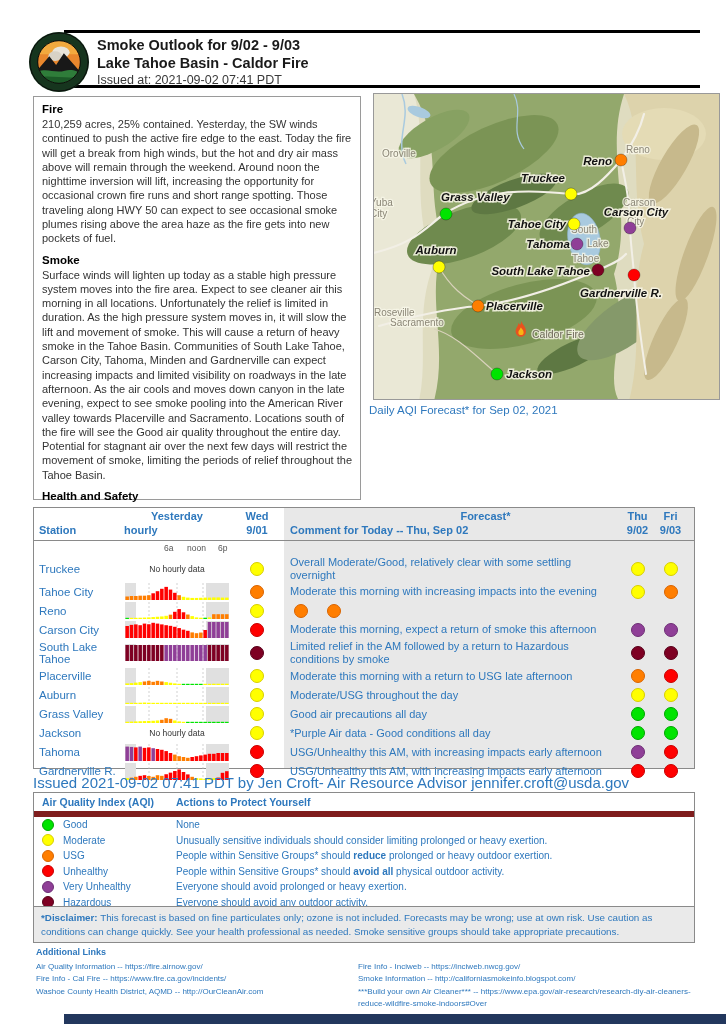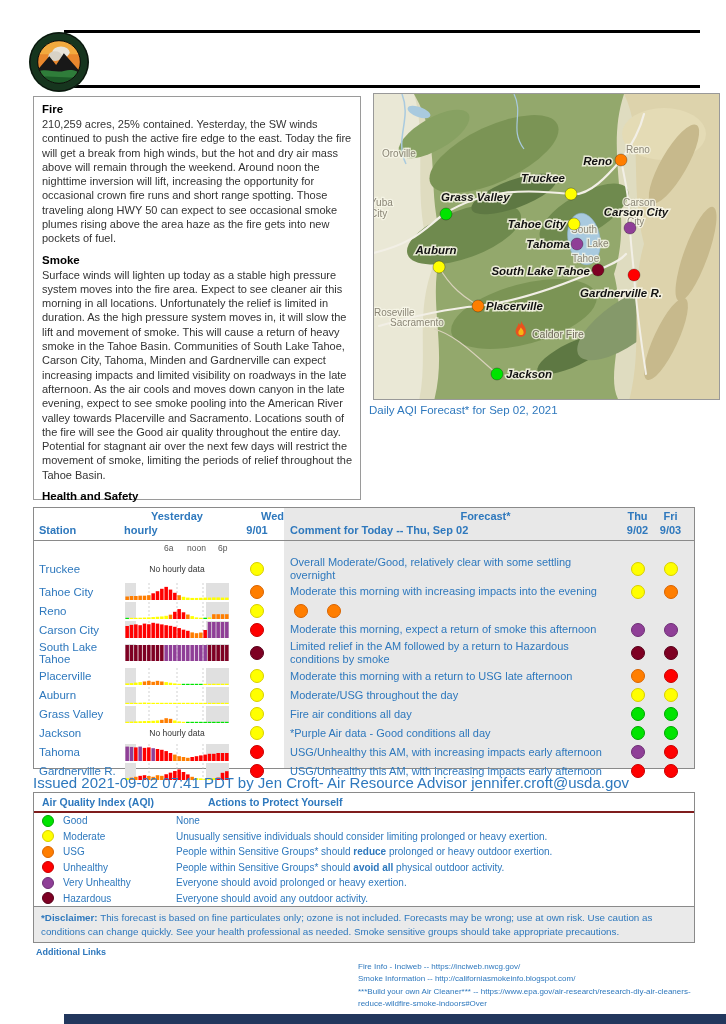--- a/index.html
+++ b/index.html
@@ -57,22 +57,22 @@
   .dot{display:inline-block;width:14px;height:14px;border-radius:50%;
        border:1px solid transparent;box-sizing:border-box;}
   .dot.sm{width:12px;height:12px;}
 
   
   .issued-by{position:absolute;left:33px;top:774px;font-size:15px;color:#2e78bd;}
 
   
   .legend{position:absolute;left:33px;top:792px;width:662px;border:1px solid #8a8a8a;
           box-sizing:border-box;background:#fff;}
-  .legend-head{display:flex;border-bottom:2px solid #7f1d1d;padding:3px 0;
-               font-size:10.5px;font-weight:bold;color:#2e78bd;gap:32px;}
+  .legend-head{display:flex;border-bottom:6px solid #7f1d1d;padding:3px 0;
+               font-size:10.5px;font-weight:bold;color:#2e78bd;}
   .lh1{width:142px;padding-left:8px;box-sizing:border-box;}
   .legend-row{display:flex;align-items:center;height:15.5px;font-size:10px;color:#2e78bd;}
   .lr-label{width:142px;display:flex;align-items:center;box-sizing:border-box;padding-left:8px;}
   .lr-label .dot{margin-right:9px;}
   .lr-action b{font-weight:bold;}
 
   
   .disclaimer{position:absolute;left:33px;top:906px;width:662px;box-sizing:border-box;
               border:1px solid #8a8a8a;background:#eaeaea;padding:4px 7px;
               font-size:9.8px;line-height:1.4;color:#2e78bd;}
@@ -104,20 +104,25 @@
         <rect x="10" y="10" width="44" height="44" fill="#e8872d"></rect>
         <rect x="10" y="10" width="44" height="14" fill="#f2a93e"></rect>
         <ellipse cx="34" cy="22" rx="9" ry="6" fill="#e9e4da"></ellipse>
         <ellipse cx="28" cy="26" rx="7" ry="5" fill="#d8d2c6"></ellipse>
         <path d="M10,40 L22,26 L29,35 L37,23 L52,40 L54,46 L10,46 Z" fill="#181818"></path>
         <path d="M10,42 C20,38 28,44 38,41 C46,39 52,42 54,44 L54,54 L10,54 Z" fill="#2f7d3a"></path>
         <path d="M10,48 C22,45 40,50 54,47 L54,54 L10,54 Z" fill="#1c5a28"></path>
       </g>
       <circle cx="32" cy="32" r="22" fill="none" stroke="#0a0a0a" stroke-width="1"></circle>
     </svg>
+    <div class="hdr-text">
+      <div class="hdr-title">Smoke Outlook for 9/02 - 9/03</div>
+      <div class="hdr-sub">Lake Tahoe Basin - Caldor Fire</div>
+      <div class="hdr-issued">Issued at: 2021-09-02 07:41 PDT</div>
+    </div>
   </div>
 
   <div class="txtbox">
     <h3>Fire</h3>
     <p>210,259 acres, 25% contained. Yesterday, the SW winds continued to push the active fire edge to the east. Today the fire will get a break from high winds, but the hot and dry air mass above will remain through the weekend. Around noon the nighttime inversion will lift, increasing the opportunity for occasional crown fire runs and short range spotting. Those traveling along HWY 50 can expect to see occasional smoke plumes rising above the area haze as the fire gets into new pockets of fuel.</p>
     <h3>Smoke</h3>
     <p>Surface winds will lighten up today as a stable high pressure system moves into the fire area. Expect to see cleaner air this morning in all locations. Unfortunately the relief is limited in duration. As the high pressure system moves in, it will slow the lift and movement of smoke. This will cause a return of heavy smoke in the Tahoe Basin. Communities of South Lake Tahoe, Carson City, Tahoma, Minden and Gardnerville can expect increasing impacts and limited visibility on roadways in the late afternoon. As the air cools and moves down canyon in the late evening, expect to see smoke pooling into the American River valley towards Placerville and Sacramento. Locations south of the fire will see the Good air quality throughout the entire day. Potential for stagnant air over the next few days will restrict the movement of smoke, limiting the periods of relief throughout the Tahoe Basin.</p>
     <h3>Health and Safety</h3>
     <p><span>Reduce how much smoke you inhale.</span>
       <a class="link" href="#">Reduce Your Exposure</a></p>
@@ -196,21 +201,21 @@
     </svg>
   </div>
   <div class="map-caption">Daily AQI Forecast* for Sep 02, 2021</div>
 
   <div class="stations">
     <div class="gray-panel"></div>
     <div class="thead">
       <div class="cell" style="left:5px;top:16px;">Station</div>
       <div class="cell" style="left:90px;width:106px;text-align:center;top:2px;">Yesterday</div>
       <div class="cell" style="left:90px;width:106px;text-align:left;top:16px;">hourly</div>
-      <div class="cell" style="left:196px;width:54px;text-align:right;top:2px;">Wed</div>
+      <div class="cell" style="left:196px;width:54px;text-align:center;top:2px;">Wed</div>
       <div class="cell" style="left:196px;width:54px;text-align:center;top:16px;">9/01</div>
       <div class="cell" style="left:250px;width:403px;text-align:center;top:2px;">Forecast*</div>
       <div class="cell" style="left:256px;top:16px;">Comment for Today -- Thu, Sep 02</div>
       <div class="cell" style="left:587px;width:33px;text-align:center;top:2px;">Thu</div>
       <div class="cell" style="left:587px;width:33px;text-align:center;top:16px;">9/02</div>
       <div class="cell" style="left:620px;width:33px;text-align:center;top:2px;">Fri</div>
       <div class="cell" style="left:620px;width:33px;text-align:center;top:16px;">9/03</div>
     </div>
     <div class="axisrow">
       <span style="position:absolute;left:130px;top:2px;">6a</span>
@@ -540,21 +545,21 @@
               <rect x="82.73" y="15.80" width="3.53" height="1.20" fill="#00e400"></rect>
               <rect x="87.07" y="15.80" width="3.53" height="1.20" fill="#00e400"></rect>
               <rect x="91.40" y="15.80" width="3.53" height="1.20" fill="#00e400"></rect>
               <rect x="95.73" y="15.80" width="3.53" height="1.20" fill="#00e400"></rect>
               <rect x="100.07" y="15.80" width="3.53" height="1.20" fill="#00e400"></rect>
             </svg>
           </div>
           <div class="c-wed">
             <span class="dot" style="background: rgb(255, 255, 0); border-color: rgb(216, 206, 0);"></span>
           </div>
-          <div class="c-comment">Fire air conditions all day</div>
+          <div class="c-comment">Good air precautions all day</div>
           <div class="c-thu">
             <span class="dot" style="background: rgb(0, 228, 0); border-color: rgb(0, 165, 0);"></span>
           </div>
           <div class="c-fri">
             <span class="dot" style="background: rgb(0, 228, 0); border-color: rgb(0, 165, 0);"></span>
           </div>
         </div>
         <div class="trow">
           <div class="c-station">Jackson</div>
           <div class="c-spark">
@@ -717,20 +722,25 @@
           <div class="lr-action">Everyone should avoid any outdoor activity.</div>
         </div>
       </div>
   </div>
 
   <div class="disclaimer">
     <b>*Disclaimer:</b><span> This forecast is based on fine particulates only; ozone is not included. Forecasts may be wrong; use at own risk. Use caution as conditions can change quickly. See your health professional as needed. Smoke sensitive groups should take appropriate precautions.</span>
   </div>
 
   <div class="links-head">Additional Links</div>
+  <div class="links-col links-left">
+      <div class="link-line">Air Quality Information -- https://fire.airnow.gov/</div>
+      <div class="link-line">Fire Info - Cal Fire -- https://www.fire.ca.gov/incidents/</div>
+      <div class="link-line">Washoe County Health District, AQMD -- http://OurCleanAir.com</div>
+    </div>
   <div class="links-col links-right">
       <div class="link-line">Fire Info - Inciweb -- https://inciweb.nwcg.gov/</div>
       <div class="link-line">Smoke Information -- http://californiasmokeinfo.blogspot.com/</div>
       <div class="link-line">***Build your own Air Cleaner*** -- https://www.epa.gov/air-research/research-diy-air-cleaners-reduce-wildfire-smoke-indoors#Over</div>
     </div>
 
   <div class="footer-bar"></div>
 </div>
 
 </body></html>

